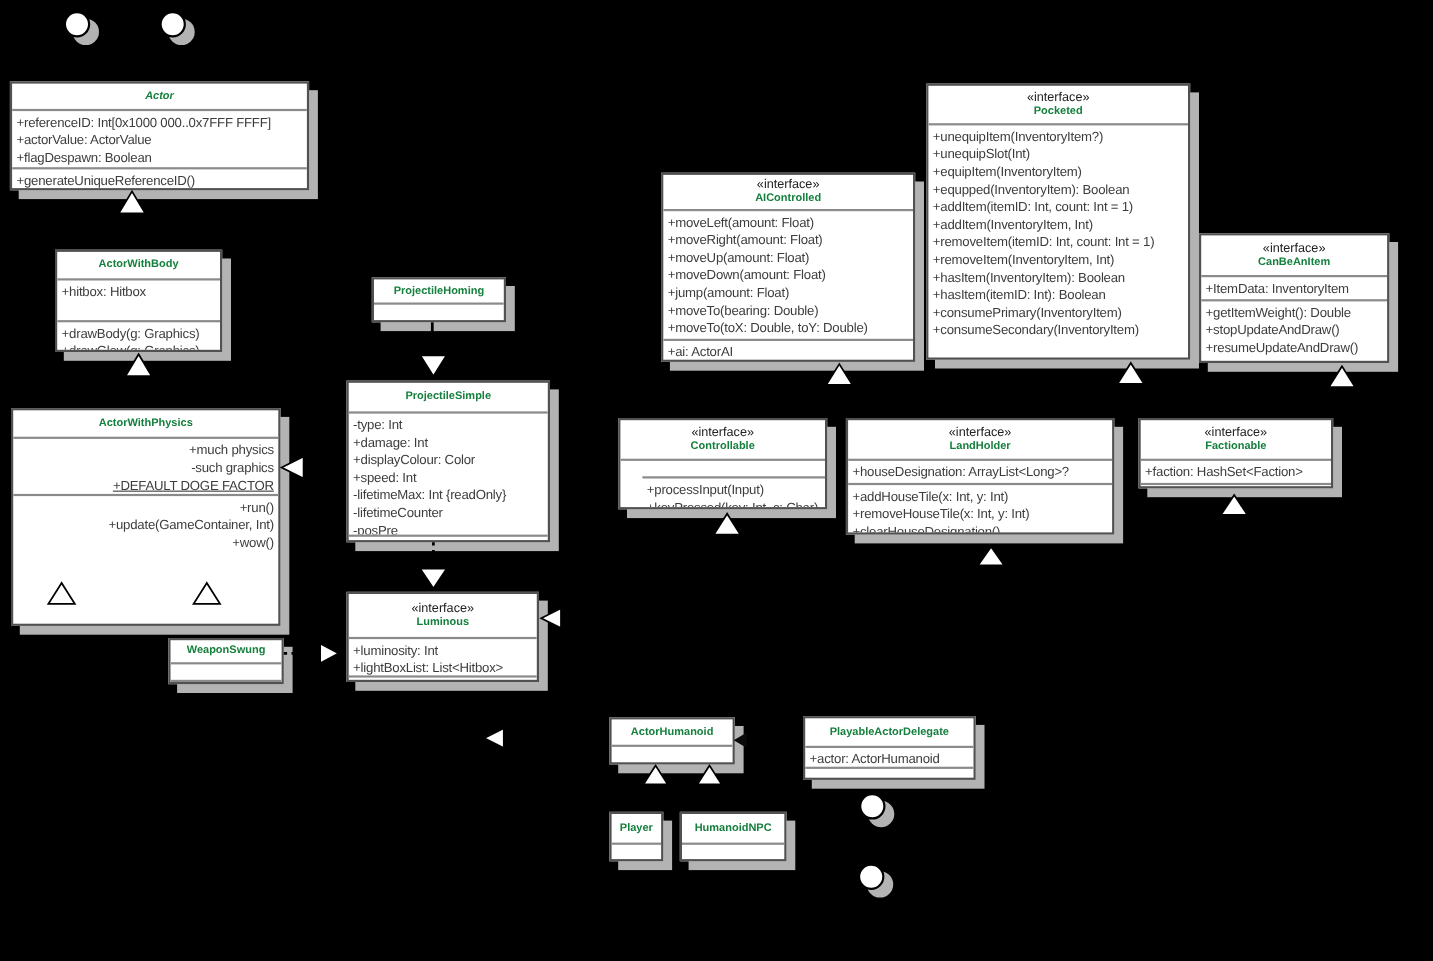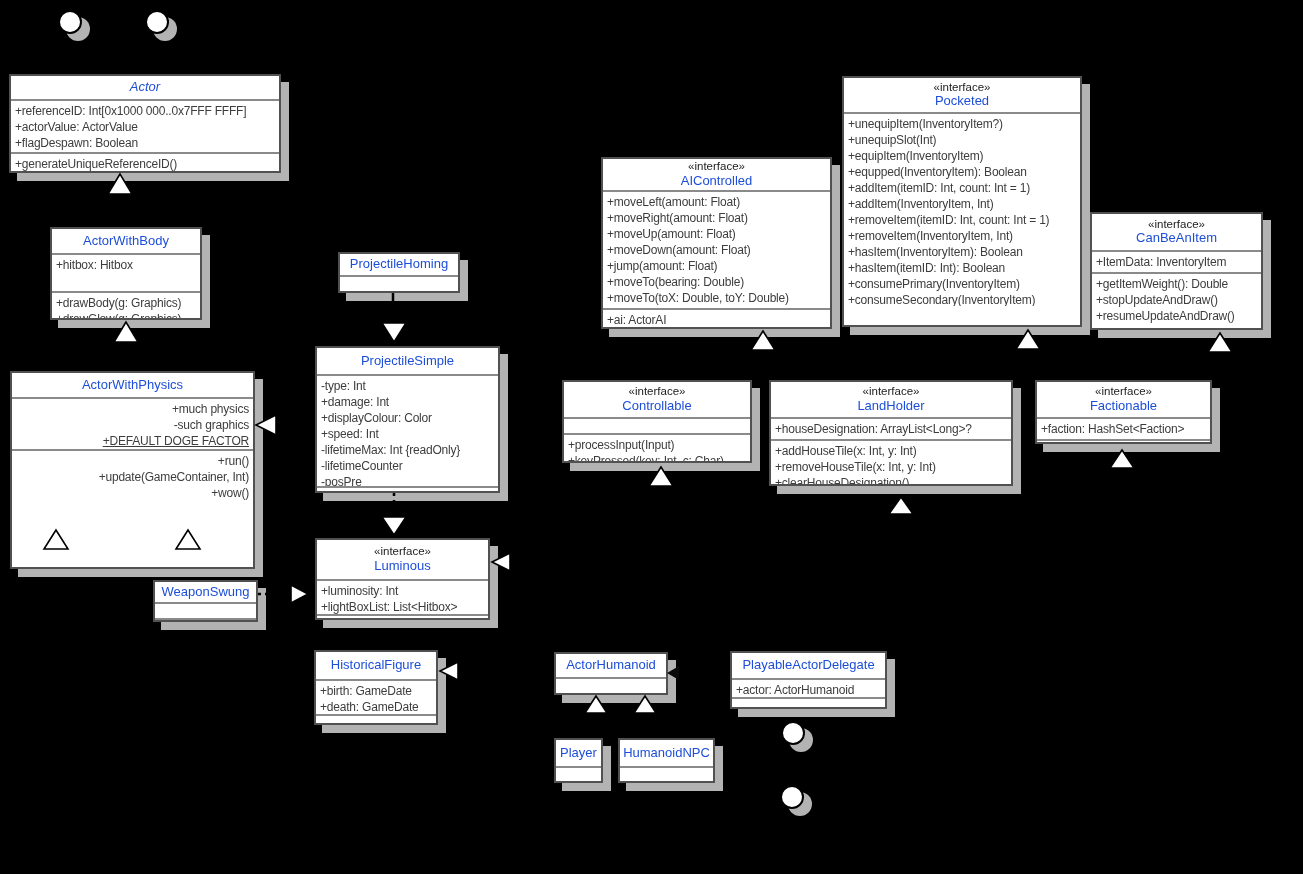--- a/index.html
+++ b/index.html
@@ -3,21 +3,21 @@
 <meta charset="utf-8">
 <style>
   html,body{margin:0;padding:0;background:#000;}
   #canvas{position:relative;width:1303px;height:874px;background:#000;overflow:hidden;
           font-family:"Liberation Sans","DejaVu Sans",sans-serif;}
   .uml-class{position:absolute;box-sizing:border-box;background:#fff;border:2px solid #515151;
              box-shadow:8px 8px 0 0 #b3b3b3;overflow:hidden;display:flex;flex-direction:column;}
   .uml-title{box-sizing:border-box;display:flex;flex-direction:column;justify-content:center;
              align-items:center;flex-shrink:0;line-height:1.15;}
   .uml-stereotype{font-size:11.5px;color:#222;}
-  .uml-name{font-size:13px;font-weight:normal;color:#1d4ed8;}
+  .uml-name{font-size:10px;font-weight:bold;color:#15803d;}
   .uml-name.abstract{font-style:italic;}
   .uml-section{box-sizing:border-box;border-top:2px solid #8a8a8a;flex-shrink:0;
                padding:2px 4px 12px 4px;overflow:hidden;}
   .uml-member{font-size:12px;letter-spacing:-0.2px;line-height:16px;color:#3d3d3d;white-space:nowrap;}
   .uml-member.static-underline{text-decoration:underline;}
   .lollipop{position:absolute;box-sizing:border-box;width:24px;height:24px;border-radius:50%;
             background:#fff;border:2px solid #000;box-shadow:8px 7px 0 0 #b3b3b3;}
   #overlay{position:absolute;left:0;top:0;pointer-events:none;}
 </style>
 </head>
@@ -97,30 +97,20 @@
       </div>
       <div class="uml-section" style="height: 8px;"></div>
     </div>
     <div class="uml-class" style="left: 153px; top: 580px; width: 105px; height: 42px;">
       <div class="uml-title" style="height: 20px;">
         <div class="uml-name">WeaponSwung</div>
       </div>
       <div class="uml-section" style="height: 10px;"></div>
       <div class="uml-section" style="height: 12px;"></div>
     </div>
-    <div class="uml-class" style="left: 314px; top: 650px; width: 124px; height: 75px;">
-      <div class="uml-title" style="height: 27px;">
-        <div class="uml-name">HistoricalFigure</div>
-      </div>
-      <div class="uml-section" style="height: 35px;">
-        <div class="uml-member">+birth: GameDate</div>
-        <div class="uml-member">+death: GameDate</div>
-      </div>
-      <div class="uml-section" style="height: 13px;"></div>
-    </div>
     <div class="uml-class" style="left: 601px; top: 157px; width: 231px; height: 172px;">
       <div class="uml-title" style="height: 31px;">
         <div class="uml-stereotype">«interface»</div>
         <div class="uml-name">AIControlled</div>
       </div>
       <div class="uml-section" style="height: 118px;">
         <div class="uml-member">+moveLeft(amount: Float)</div>
         <div class="uml-member">+moveRight(amount: Float)</div>
         <div class="uml-member">+moveUp(amount: Float)</div>
         <div class="uml-member">+moveDown(amount: Float)</div>
@@ -131,21 +121,21 @@
       <div class="uml-section" style="height: 23px;">
         <div class="uml-member">+ai: ActorAI</div>
       </div>
     </div>
     <div class="uml-class" style="left: 562px; top: 380px; width: 190px; height: 83px;">
       <div class="uml-title" style="height: 35px;">
         <div class="uml-stereotype">«interface»</div>
         <div class="uml-name">Controllable</div>
       </div>
       <div class="uml-section" style="height: 12px;"></div>
-      <div class="uml-section" style="height: 36px;">
+      <div class="uml-section" style="height: 36px; margin-left: 20px;">
         <div class="uml-member">+processInput(Input)</div>
         <div class="uml-member">+keyPressed(key: Int, c: Char)</div>
       </div>
     </div>
     <div class="uml-class" style="left: 842px; top: 76px; width: 240px; height: 251px;">
       <div class="uml-title" style="height: 34px;">
         <div class="uml-stereotype">«interface»</div>
         <div class="uml-name">Pocketed</div>
       </div>
       <div class="uml-section" style="height: 194px;">

